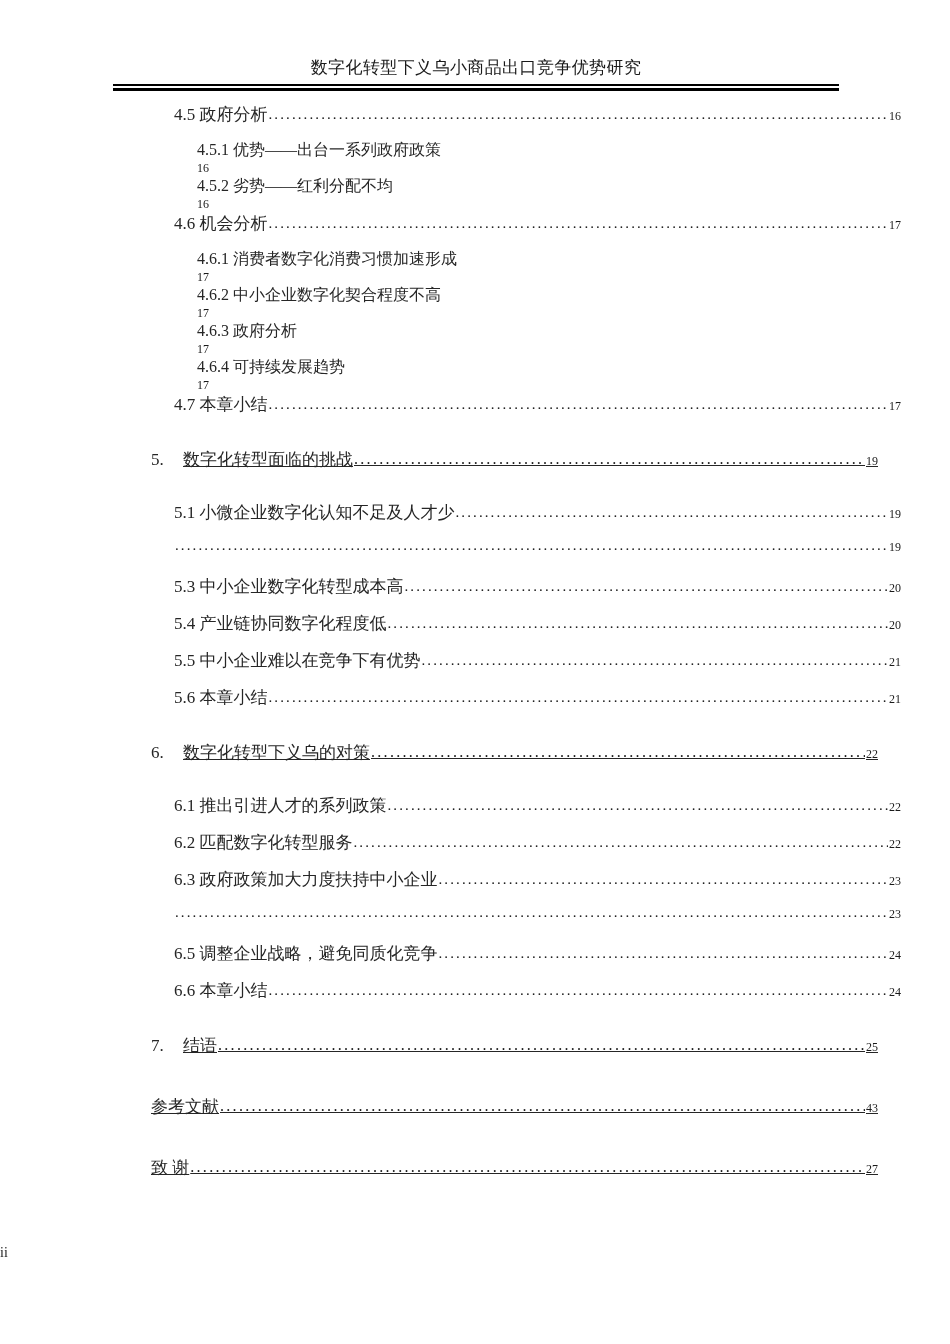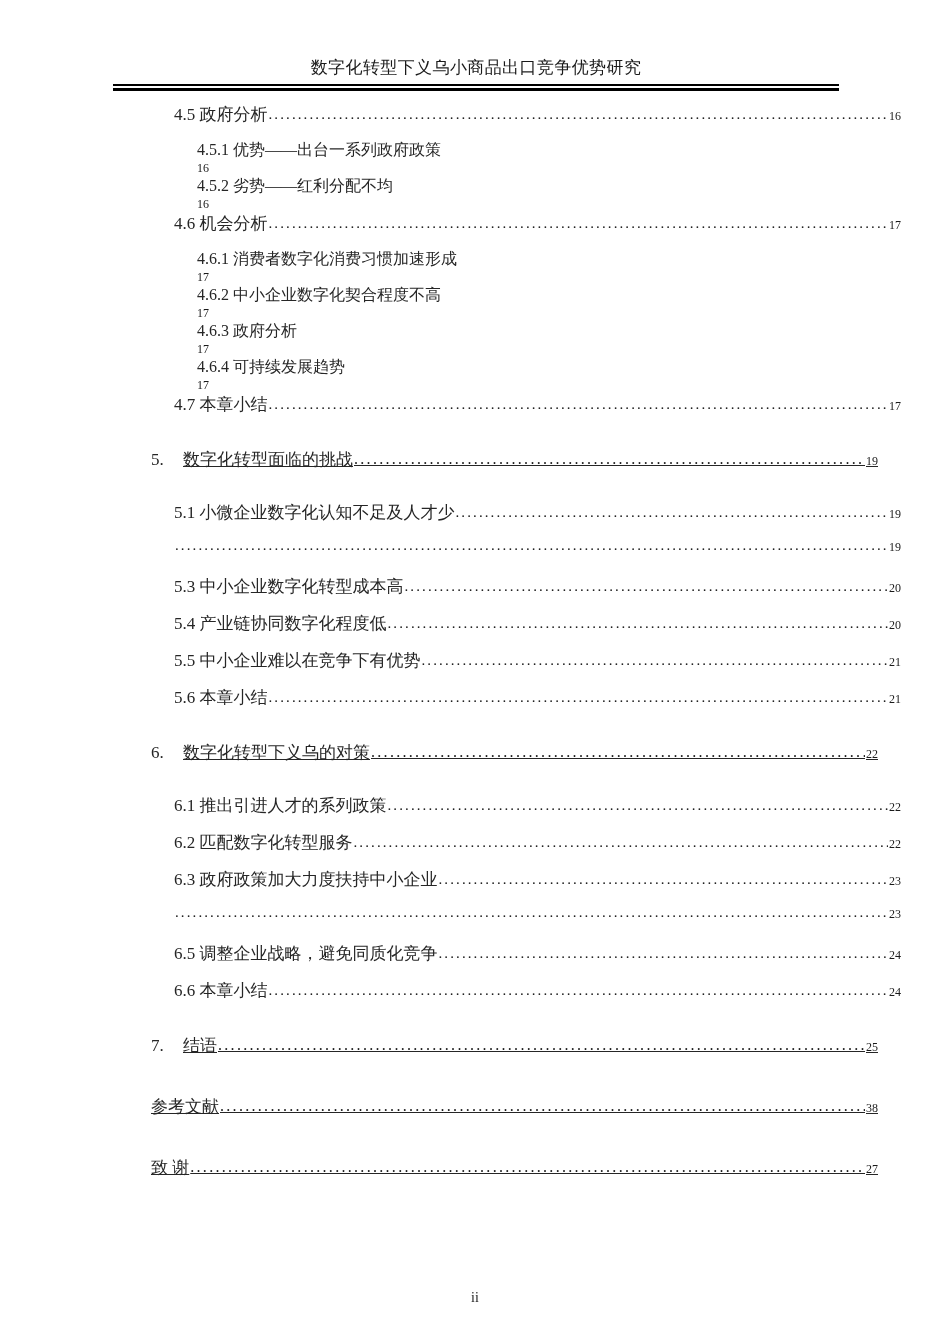--- a/index.html
+++ b/index.html
@@ -123,25 +123,24 @@
   
   .gap-sm { height: 10px; }
   .gap-md { height: 18px; }
 
   
   .footer {
     position: absolute;
     left: 0;
     top: 1245px;
     width: 950px;
-    text-align: center;
+    text-align: left;
     font-size: 14px;
     color: #1a1a1a;
     font-family: "Liberation Serif", "DejaVu Serif", serif;
-    margin-top: 45px;
   }
 </style>
 </head>
 <body>
 
 <div class="page">
 
   <div class="header-block">
     <div class="header-title">数字化转型下义乌小商品出口竞争优势研究</div>
     <div class="header-rule-thin"></div>
@@ -270,21 +269,21 @@
       <div class="gap-md"></div>
       <div class="toc-entry lvl1">
         <span class="e-text"><span class="e-num">7.</span>结语</span>
         <span class="e-dots">.......................................................................................................................................................................................................</span>
         <span class="e-page">25</span>
       </div>
       <div class="gap-md"></div>
       <div class="toc-entry lvl1">
         <span class="e-text">参考文献</span>
         <span class="e-dots">.......................................................................................................................................................................................................</span>
-        <span class="e-page">38</span>
+        <span class="e-page">43</span>
       </div>
       <div class="gap-md"></div>
       <div class="toc-entry lvl1">
         <span class="e-text">致 谢</span>
         <span class="e-dots">.......................................................................................................................................................................................................</span>
         <span class="e-page">27</span>
       </div>
     </div>
 
   <div class="footer">

